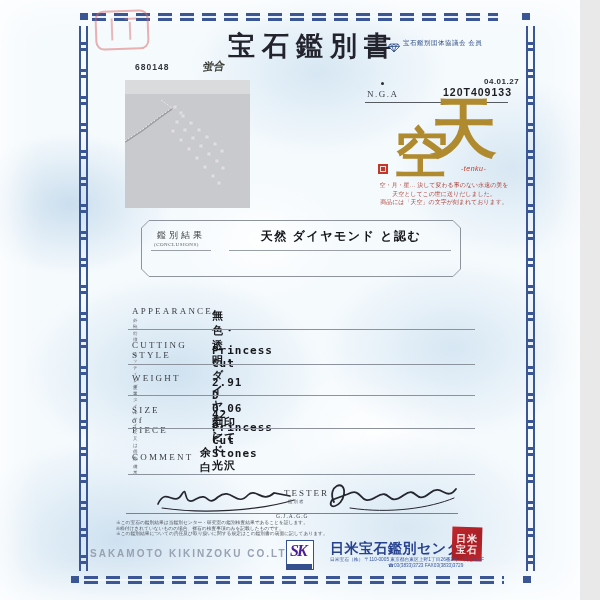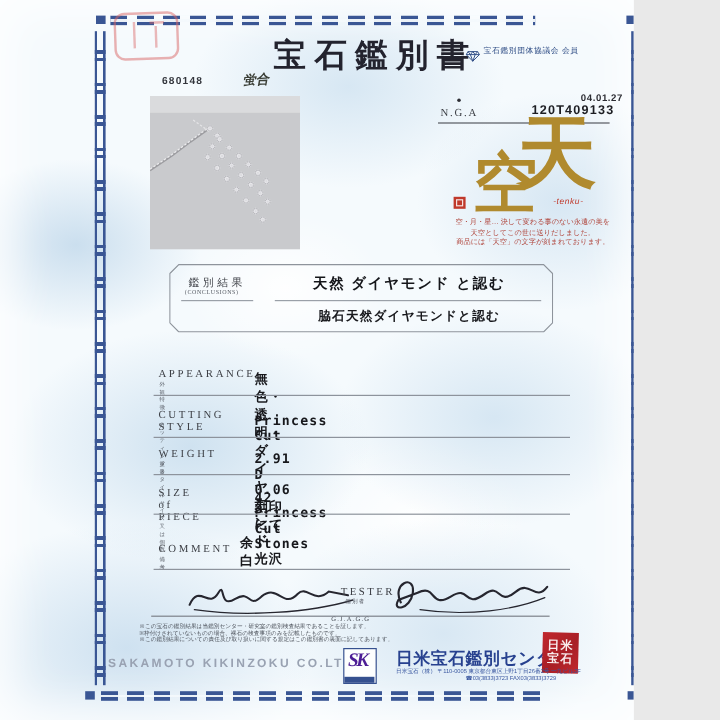--- a/index.html
+++ b/index.html
@@ -1,17 +1,17 @@
 <!DOCTYPE html>
 <html><head>
 <meta charset="utf-8">
 <style>
   html,body{margin:0;padding:0;background:#e9e9e9;}
   #page{
-    position:relative;width:528px;height:600px;overflow:hidden;
+    position:relative;width:580px;height:600px;overflow:hidden;
     font-family:"Liberation Sans",sans-serif;color:#222;
     background-color:#f5fafd;
     background-image:
       radial-gradient(160px 110px at 12% 34%, rgba(168,200,226,.55), transparent 65%),
       radial-gradient(200px 130px at 55% 12%, rgba(178,208,231,.45), transparent 65%),
       radial-gradient(180px 140px at 88% 28%, rgba(170,202,228,.40), transparent 65%),
       radial-gradient(230px 150px at 30% 62%, rgba(160,196,224,.45), transparent 65%),
       radial-gradient(200px 140px at 78% 58%, rgba(172,204,229,.42), transparent 65%),
       radial-gradient(240px 160px at 20% 90%, rgba(164,198,226,.48), transparent 65%),
       radial-gradient(220px 150px at 70% 88%, rgba(176,206,230,.42), transparent 65%),
@@ -132,21 +132,20 @@
 
   <div class="abs" style="left:141px;top:220px;width:320px;height:57px;">
     <svg width="320" height="57" viewBox="0 0 320 57" style="position:absolute;left:0;top:0;">
       <polygon points="8,0.5 312,0.5 319.5,8 319.5,49 312,56.5 8,56.5 0.5,49 0.5,8" fill="none" stroke="#8e949c" stroke-width="1"></polygon>
     </svg>
     <div class="abs serif" style="left:16px;top:9px;font-size:9px;letter-spacing:3px;color:#3c3f45;">鑑別結果</div>
     <div class="abs scale5 serif" style="left:13px;top:21px;font-size:10px;letter-spacing:1px;color:#555a62;">(CONCLUSIONS)</div>
     <div class="hr" style="left:10px;top:30px;width:60px;background:#9aa0a8;"></div>
     <div class="abs" style="left:90px;top:8px;width:220px;text-align:center;font-size:12px;font-weight:bold;letter-spacing:1.5px;color:#141519;">天然 ダイヤモンド と認む</div>
     <div class="hr" style="left:88px;top:30px;width:222px;background:#9aa0a8;"></div>
-    <div class="abs" style="left:90px;top:37px;width:220px;text-align:center;font-size:10.5px;font-weight:bold;letter-spacing:1px;color:#17181c;">脇石天然ダイヤモンドと認む</div>
   </div>
 
   <div class="abs" style="left:0;top:0;">
     <div class="abs lbl-en" style="left:132px;top:306px;">APPEARANCE</div>
     <div class="abs scale5 lbl-jp" style="left:133px;top:317px;">外観特徴</div>
     <div class="abs val" style="left:212px;top:308px;">無色・透明・ダイヤモンド光沢</div>
     <div class="hr" style="left:128px;top:329px;width:347px;"></div>
   </div>
 
   <div class="abs" style="left:0;top:0;">

